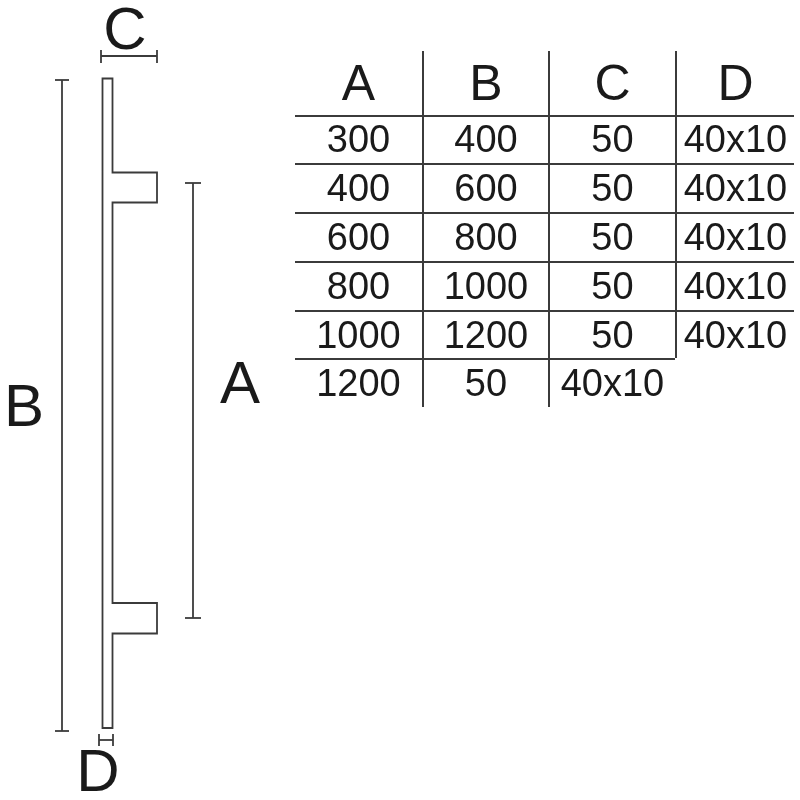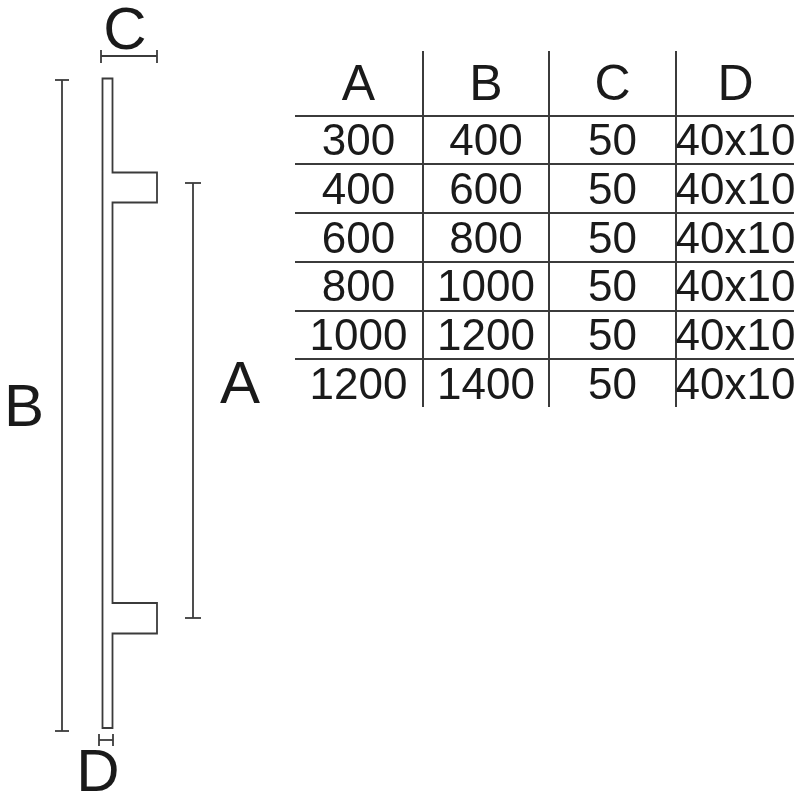--- a/index.html
+++ b/index.html
@@ -33,21 +33,21 @@
     position:absolute;
     left:295px;top:51px;
     display:grid;
     grid-template-columns:127px 126px 127px 119px;
     grid-template-rows:63.5px repeat(6,48.8px);
   }
   .cell{
     display:flex;
     align-items:center;
     justify-content:center;
-    font-size:44px;
+    font-size:38px;
     color:var(--text);
     white-space:nowrap;
   }
   .cell.th{font-size:50px;}
   .cell.bl{border-left:2px solid var(--line);}
   .cell.bt{border-top:2px solid var(--line);}
 </style>
 </head>
 <body>
 
@@ -113,18 +113,17 @@
     <div class="cell bt bl">1000</div>
     <div class="cell bt bl">50</div>
     <div class="cell bt bl">40x10</div>
 
     <div class="cell bt">1000</div>
     <div class="cell bt bl">1200</div>
     <div class="cell bt bl">50</div>
     <div class="cell bt bl">40x10</div>
 
     <div class="cell bt">1200</div>
-    <div class="cell bt bl">1400</div>
     <div class="cell bt bl">50</div>
     <div class="cell bt bl">40x10</div>
   </div>
 
 </div>
 
 </body></html>

